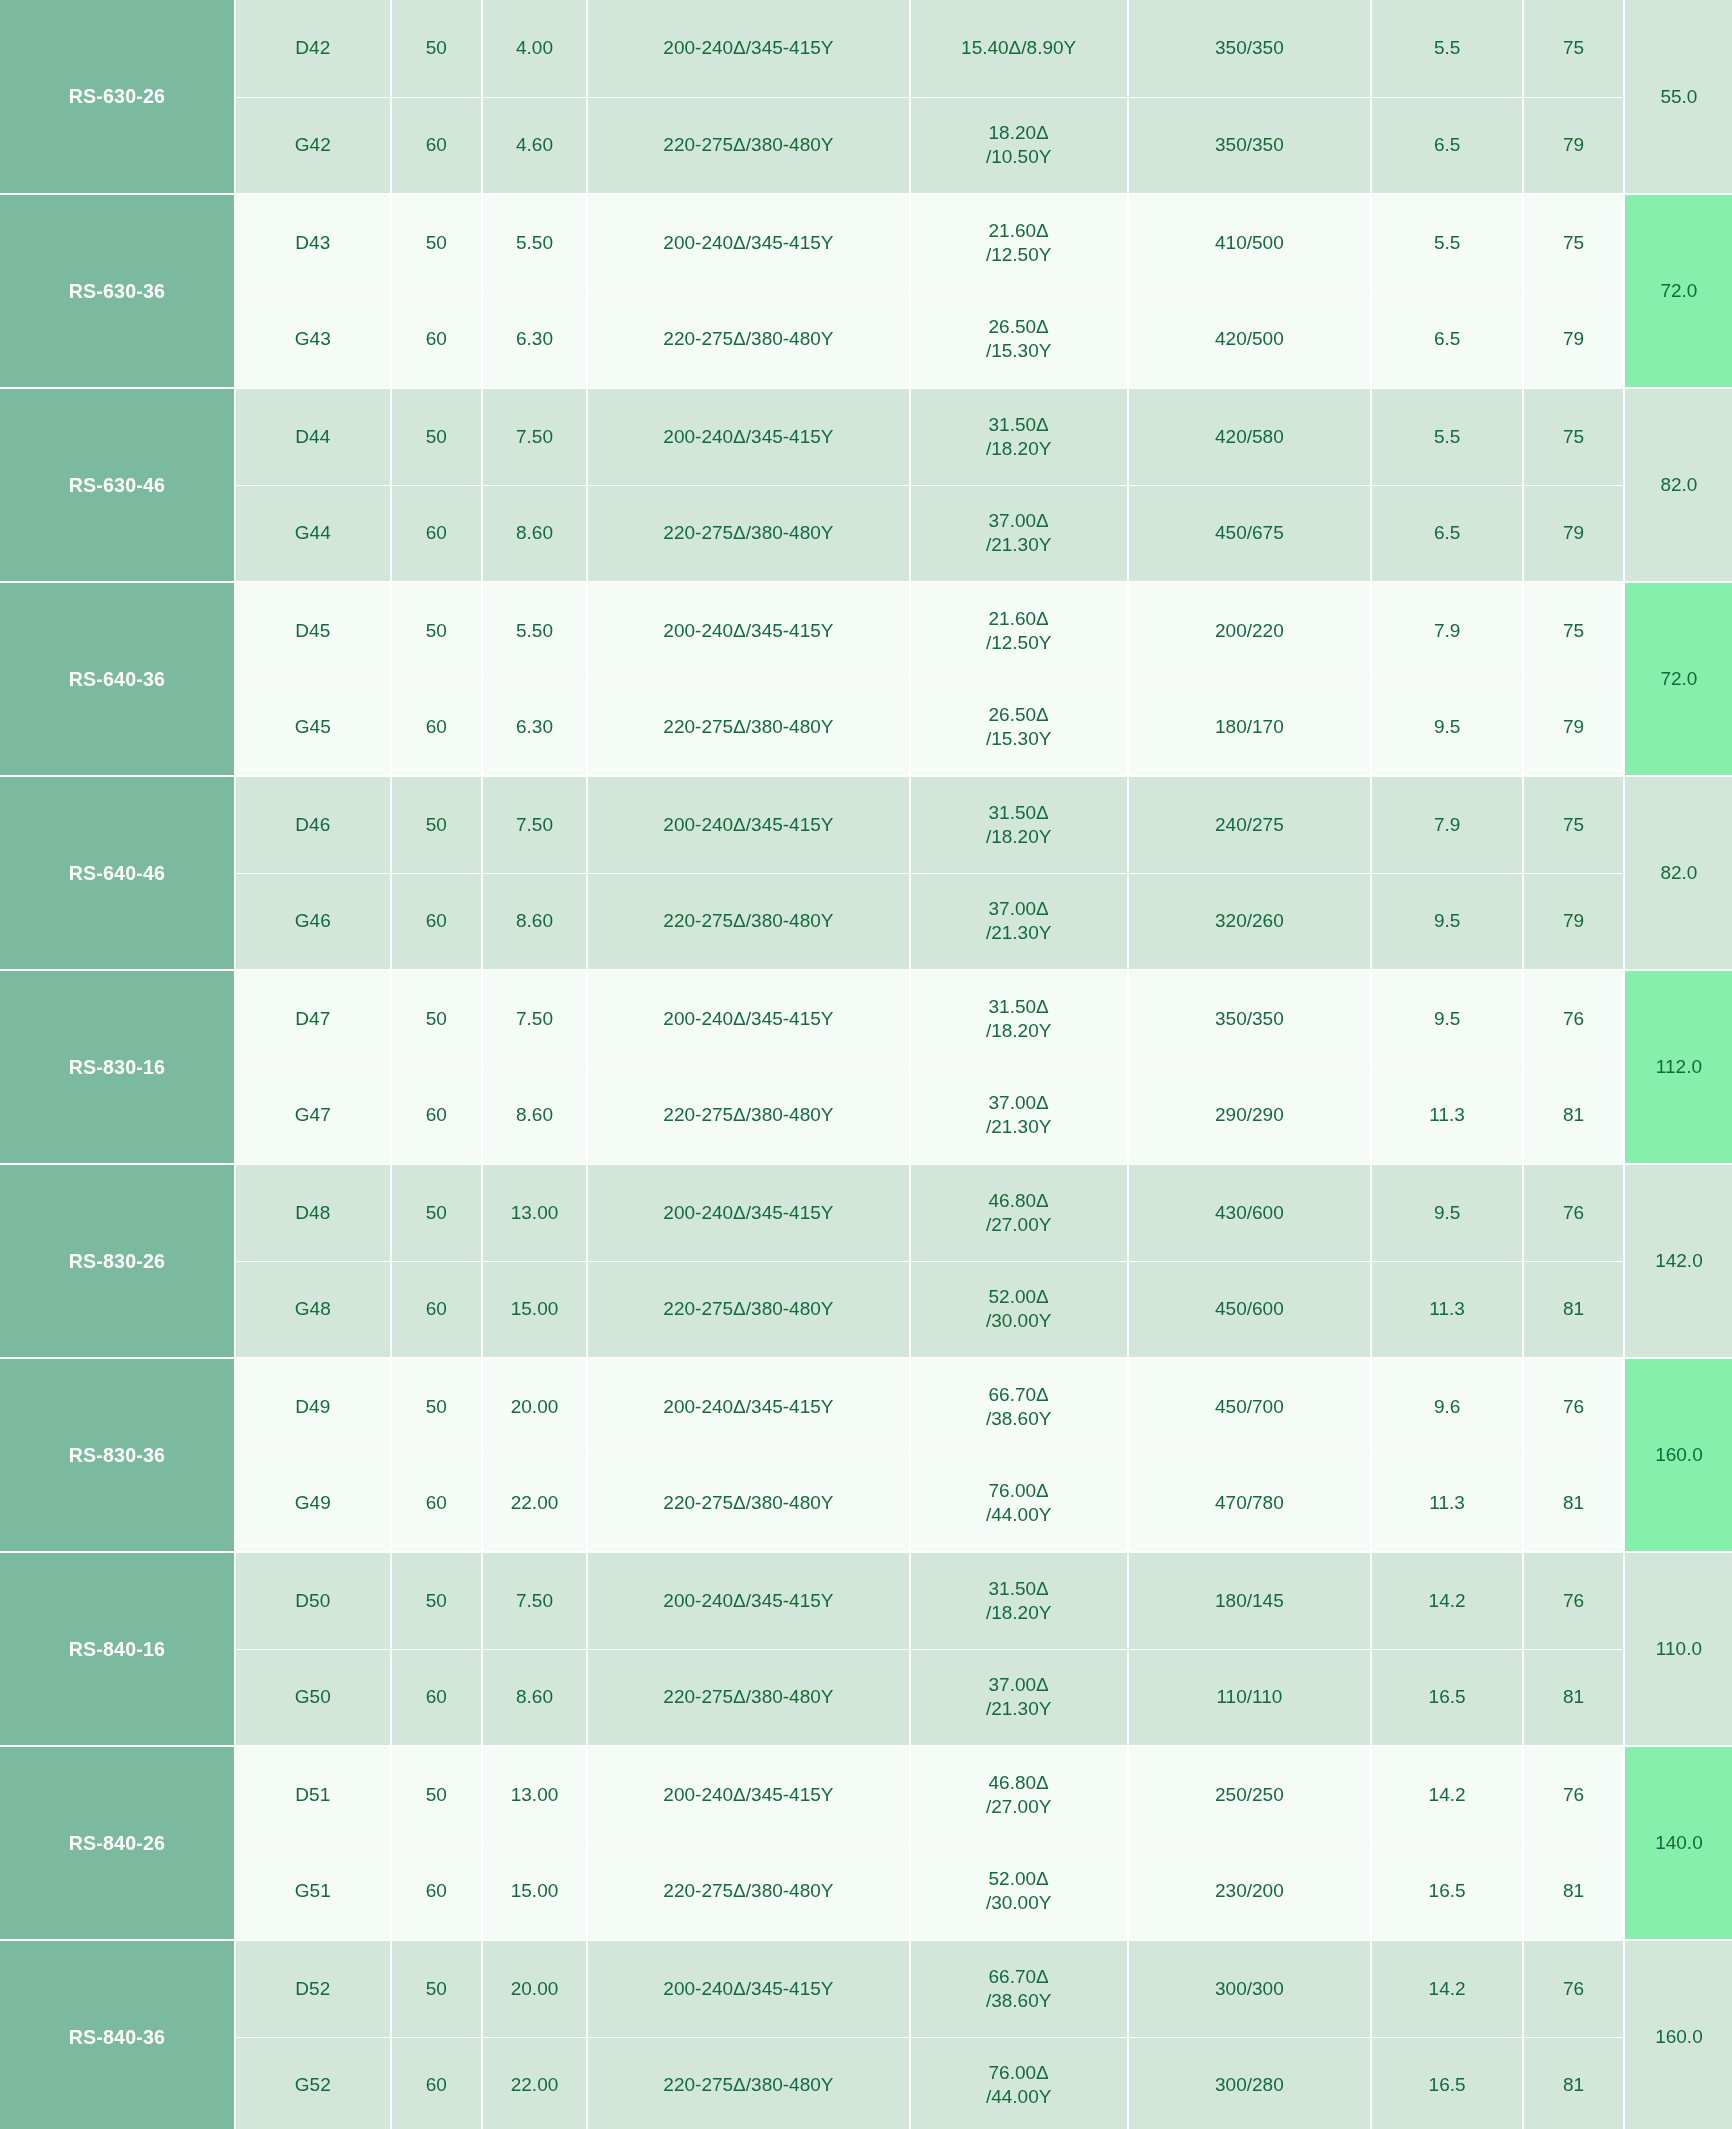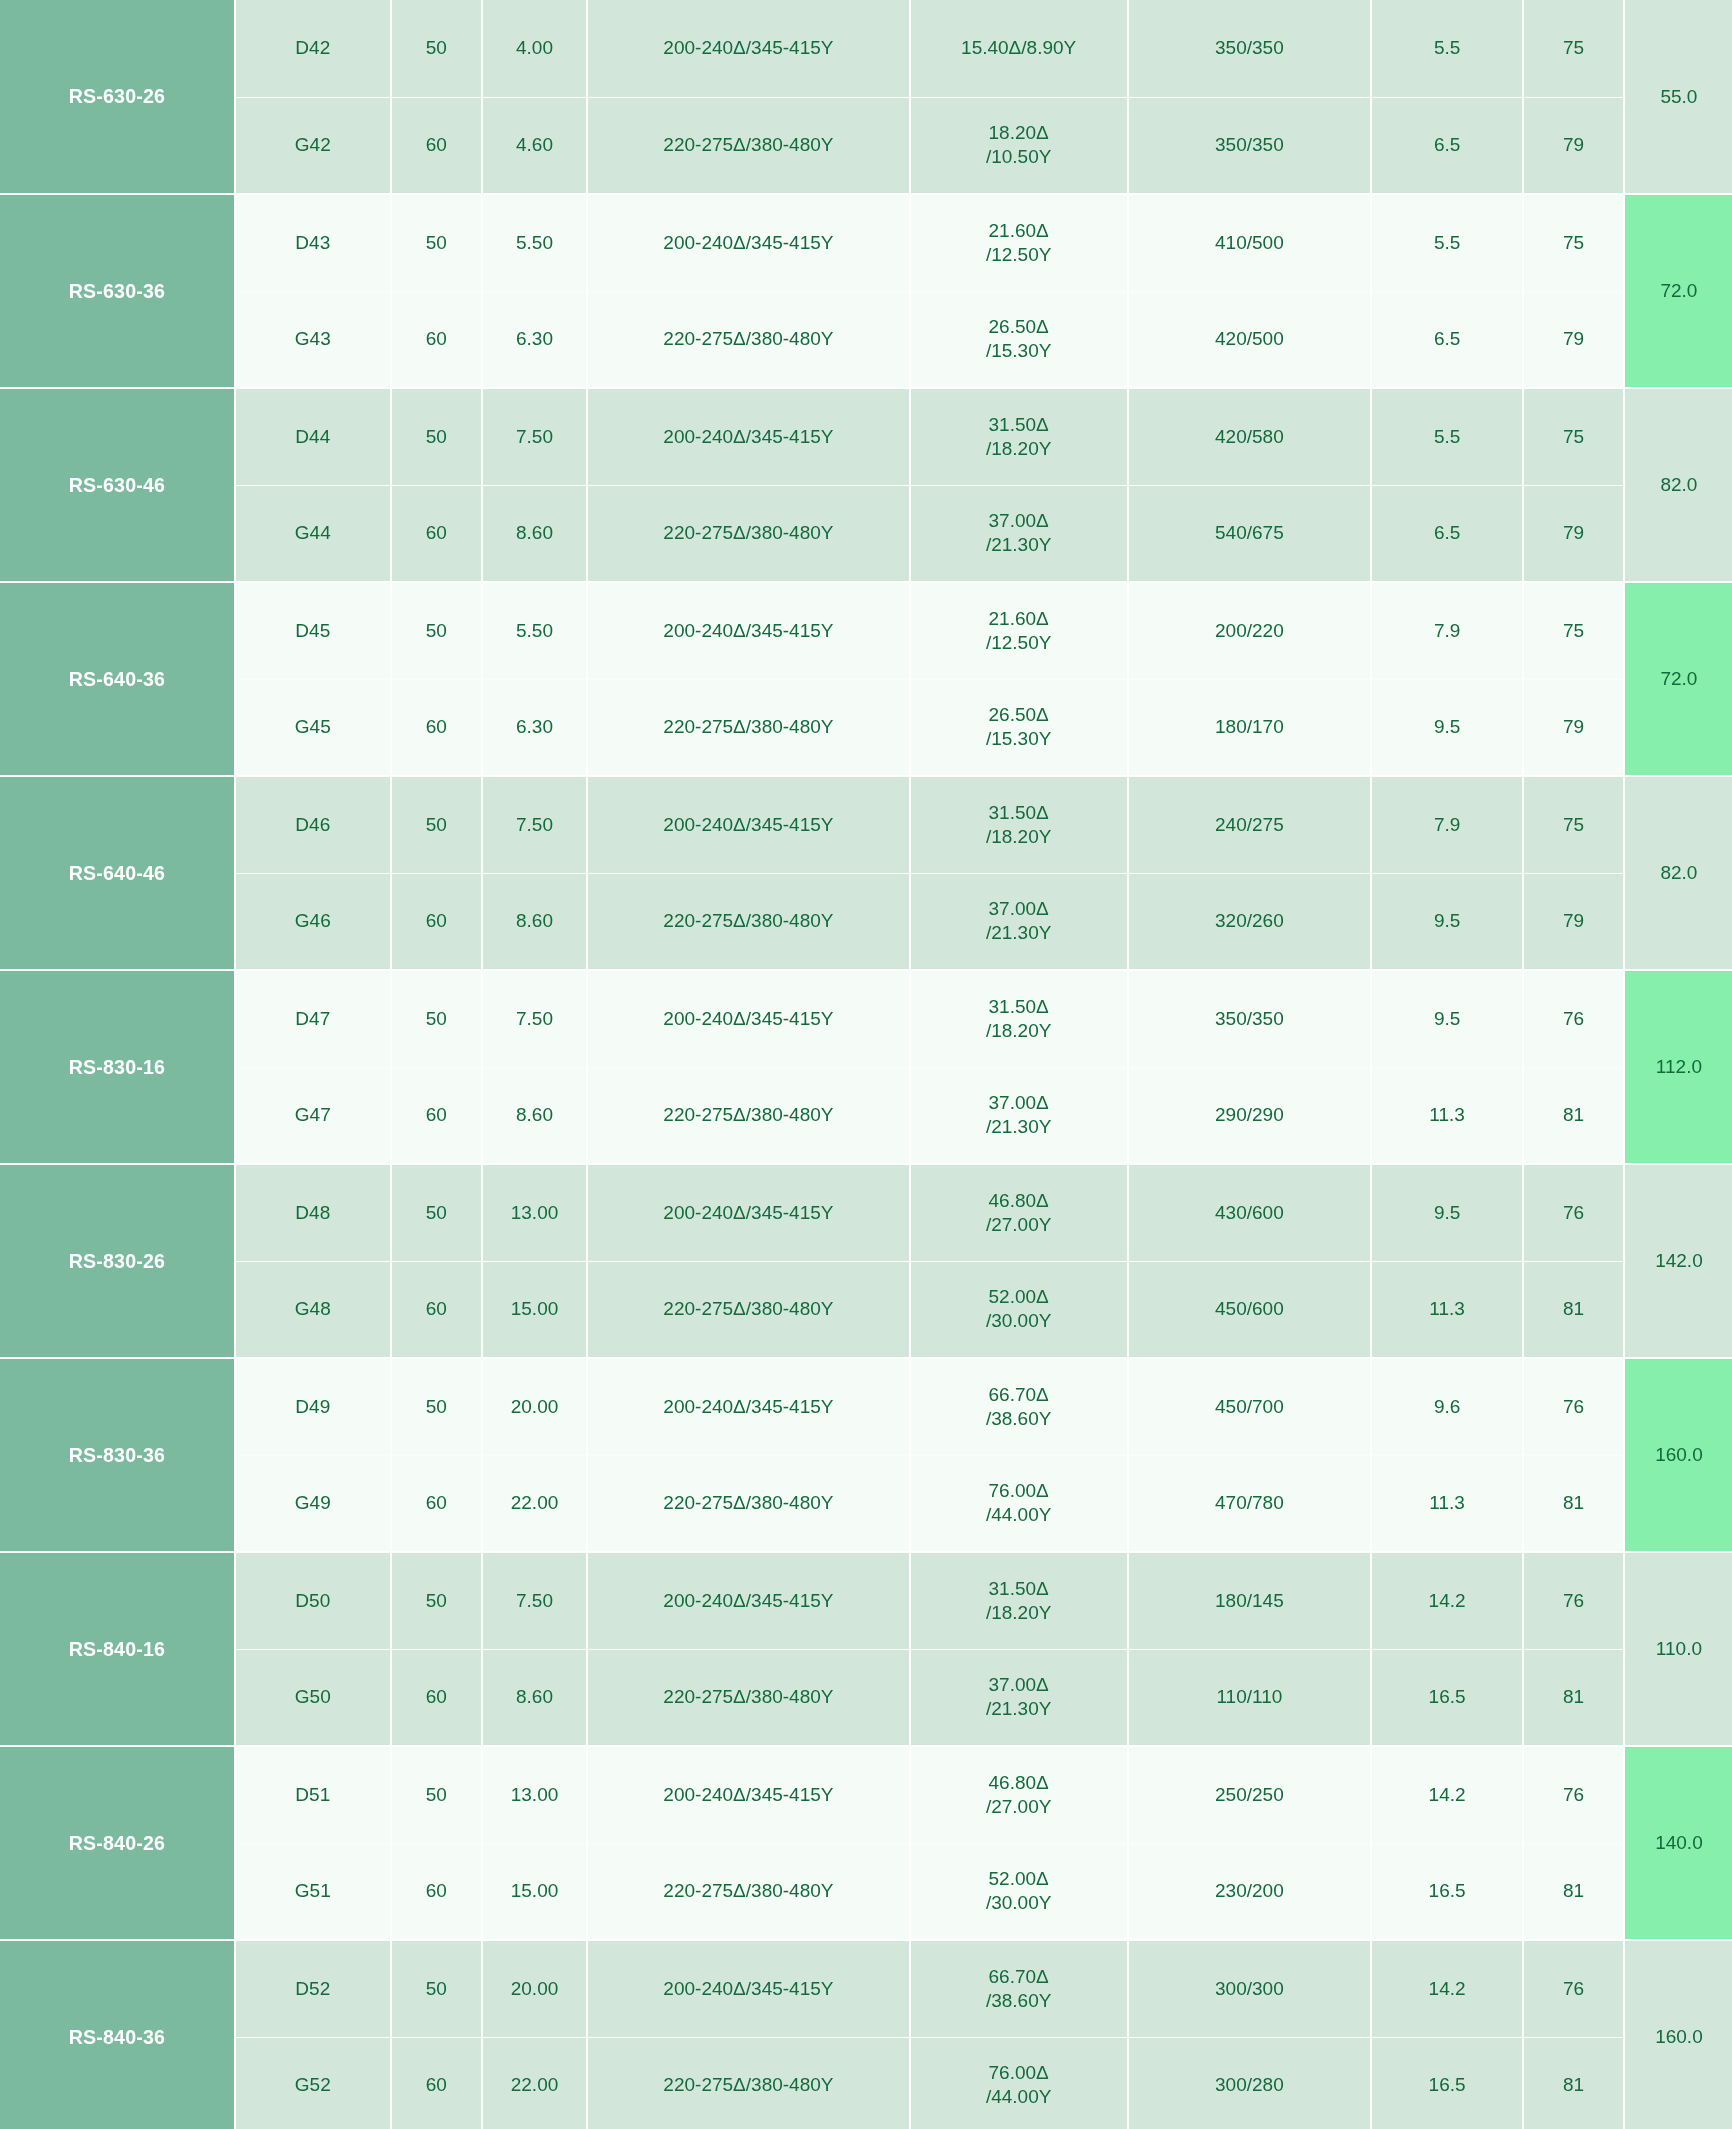--- a/index.html
+++ b/index.html
@@ -158,21 +158,21 @@
       </tr>
       <tr class="shade-a row-bot" style="height: 97px;">
         <td class="data">G44</td>
         <td class="data">60</td>
         <td class="data">8.60</td>
         <td class="data">220-275Δ/380-480Y</td>
         <td class="data">
           <span class="ln">37.00Δ</span>
           <span class="ln">/21.30Y</span>
         </td>
-        <td class="data">540/675</td>
+        <td class="data">450/675</td>
         <td class="data">6.5</td>
         <td class="data">79</td>
       </tr>
       <tr class="shade-b row-top" style="height: 97px;">
         <td class="model" rowspan="2">RS-640-36</td>
         <td class="data">D45</td>
         <td class="data">50</td>
         <td class="data">5.50</td>
         <td class="data">200-240Δ/345-415Y</td>
         <td class="data">

